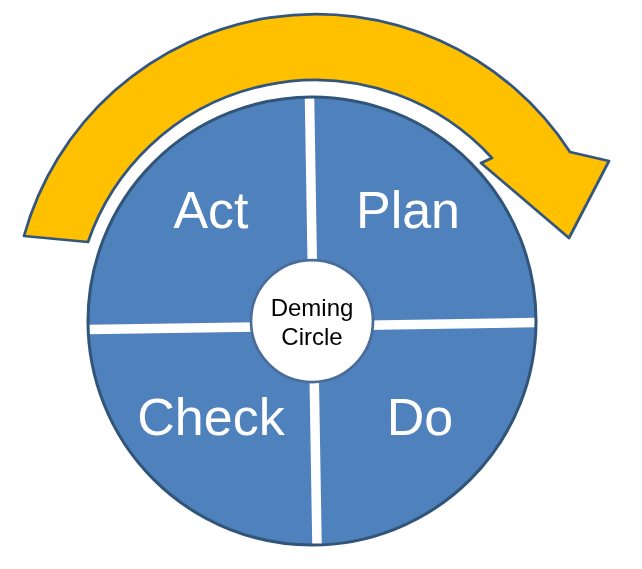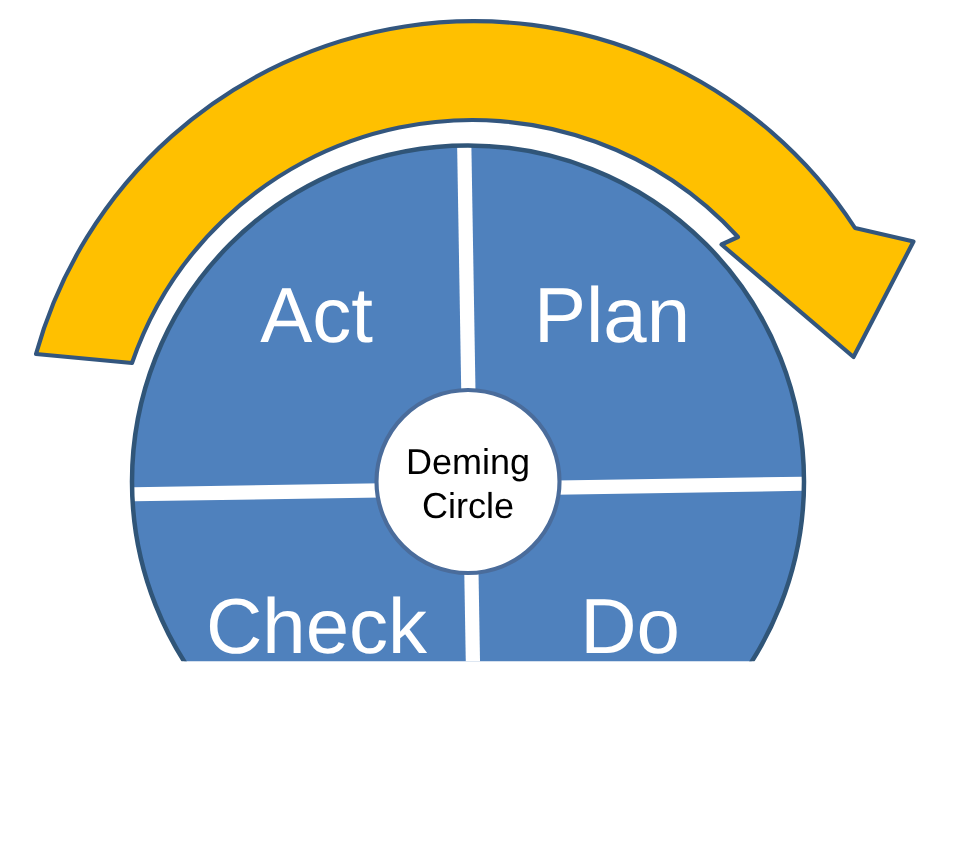--- a/index.html
+++ b/index.html
@@ -3,21 +3,21 @@
 <meta charset="utf-8">
 <style>
   html, body {
     margin: 0;
     padding: 0;
     background: #FFFFFF;
   }
   .stage {
     position: relative;
     width: 642px;
-    height: 441px;
+    height: 569px;
     background: #FFFFFF;
     overflow: hidden;
     font-family: "Liberation Sans", "DejaVu Sans", sans-serif;
   }
   svg { display: block; }
   .quad-label {
     font-family: "Liberation Sans", "DejaVu Sans", sans-serif;
     font-size: 52px;
     font-weight: 400;
   }

